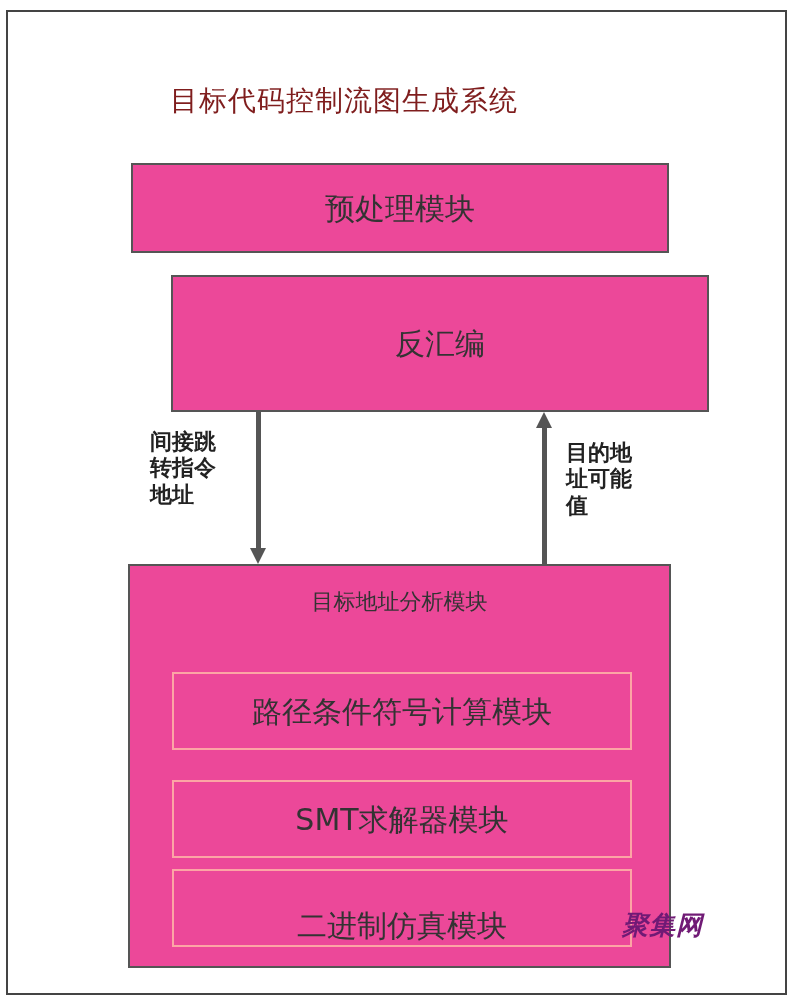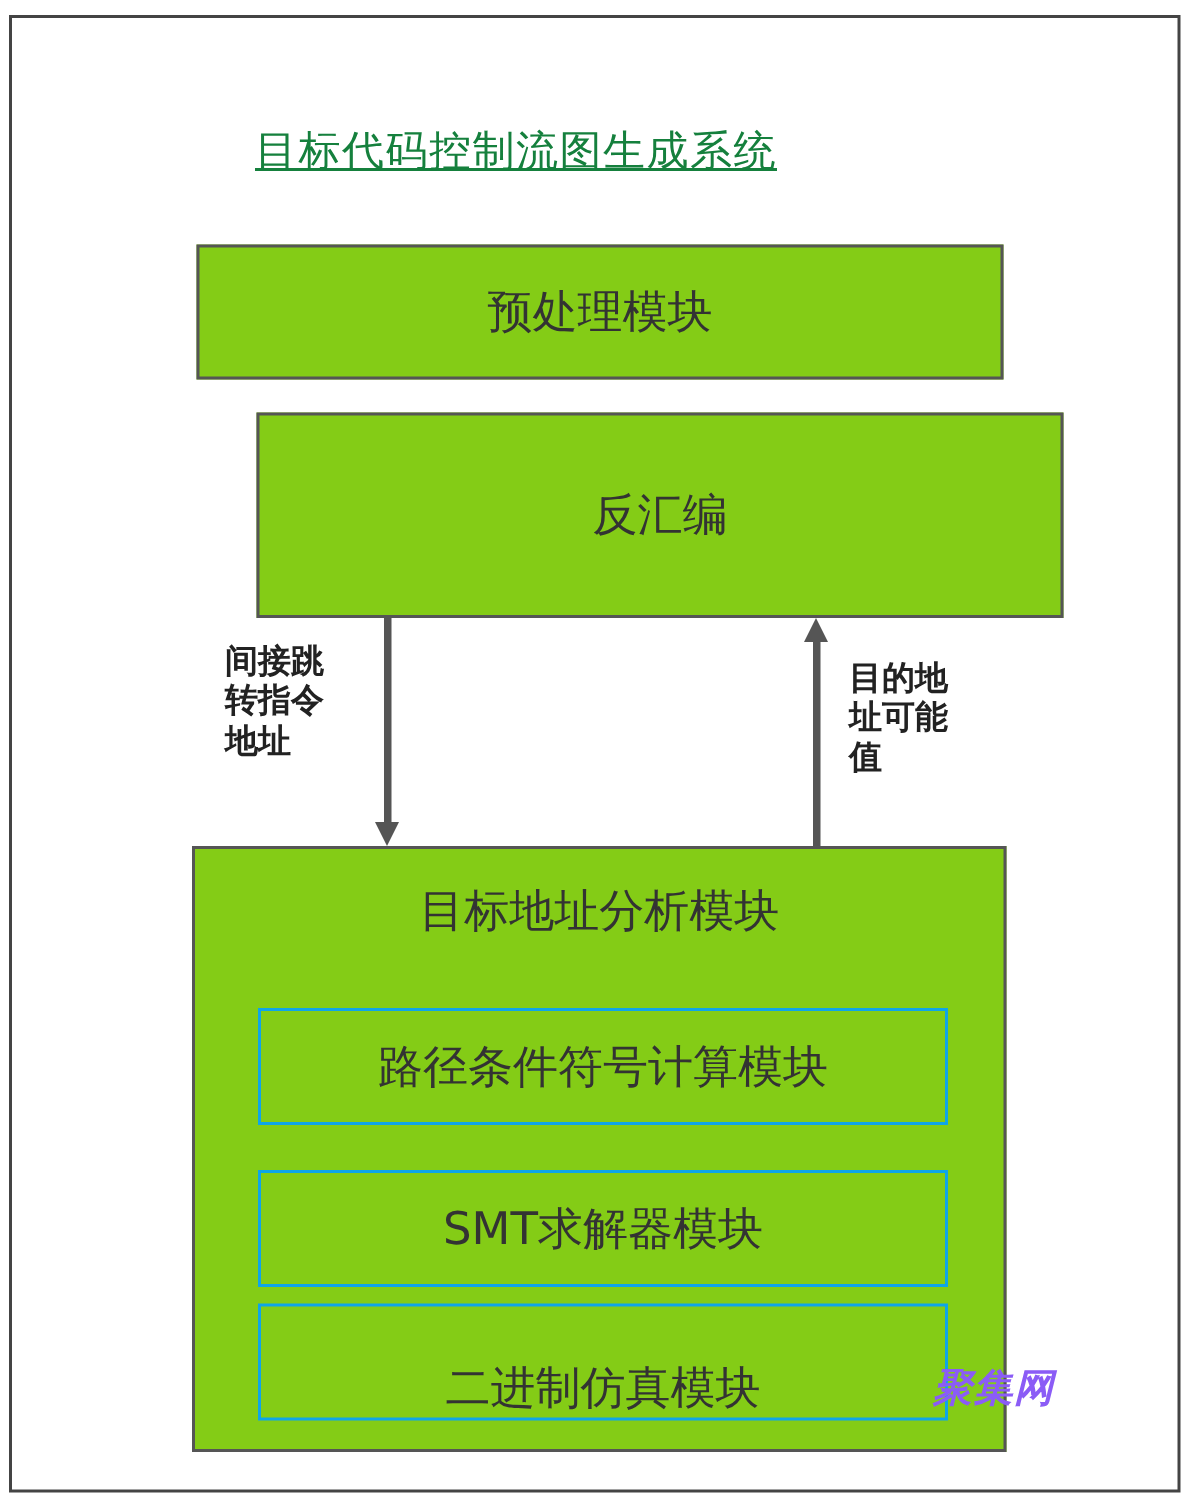--- a/index.html
+++ b/index.html
@@ -1,41 +1,41 @@
 <!DOCTYPE html>
 <html><head>
 <meta charset="utf-8">
 <style>
   html,body{margin:0;padding:0;background:#fff;}
   body{width:801px;height:1000px;position:relative;overflow:hidden;
        font-family:"DejaVu Sans","Liberation Sans",sans-serif;color:#333;}
   .outer{position:absolute;left:6px;top:10px;width:781px;height:985px;
          border:2px solid #444;box-sizing:border-box;}
-  .title{position:absolute;left:170px;top:82px;font-size:28px;color:#15803d;letter-spacing:1px;text-decoration:underline;}
-  .box{position:absolute;border:2px solid #555;box-sizing:border-box;background:#84cc16;
+  .title{position:absolute;left:170px;top:82px;font-size:28px;color:#7f1d1d;letter-spacing:1px;}
+  .box{position:absolute;border:2px solid #555;box-sizing:border-box;background:#ec4899;
        display:flex;flex-direction:column;align-items:center;justify-content:center;
        font-size:30px;color:#333;line-height:1.3;}
   .b1{left:131px;top:163px;width:538px;height:90px;}
   .b2{left:131px;top:275px;width:538px;height:137px;margin-left:40px;}
   .b3{left:128px;top:564px;width:543px;height:404px;justify-content:flex-start;}
-  .b3 .hd{margin-top:22px;font-size:30px;text-align:right;}
-  .sub{position:absolute;left:42px;width:460px;height:78px;border:2px solid #0ea5e9;box-sizing:border-box;
+  .b3 .hd{margin-top:22px;font-size:22px;text-align:right;}
+  .sub{position:absolute;left:42px;width:460px;height:78px;border:2px solid #fca5a5;box-sizing:border-box;
        display:flex;align-items:center;justify-content:center;font-size:30px;color:#333;}
   .s1{top:106px;} .s2{top:214px;} .s3{top:303px;align-items:flex-end;}
   .arrow{position:absolute;width:5px;background:#555;}
   .a-down{left:256px;top:412px;height:140px;}
   .a-down-head{position:absolute;left:250px;top:548px;width:0;height:0;
       border-left:8px solid transparent;border-right:8px solid transparent;border-top:16px solid #555;}
   .a-up{left:542px;top:428px;height:136px;}
   .a-up-head{position:absolute;left:536px;top:412px;width:0;height:0;
       border-left:8px solid transparent;border-right:8px solid transparent;border-bottom:16px solid #555;}
   .lbl{position:absolute;font-size:22px;font-weight:bold;color:#222;line-height:1.2;width:80px;}
   .l1{left:150px;top:429px;}
   .l2{left:566px;top:440px;}
-  .wm{position:absolute;left:622px;top:908px;font-size:26px;font-weight:bold;font-style:italic;color:#8b5cf6;letter-spacing:1px;}
+  .wm{position:absolute;left:622px;top:908px;font-size:26px;font-weight:bold;font-style:italic;color:#701a75;letter-spacing:1px;}
 </style>
 </head>
 <body>
 
 <div class="outer"></div>
 
 <div class="title">目标代码控制流图生成系统</div>
 
 <div class="box b1">
   <span>预处理模块</span>

